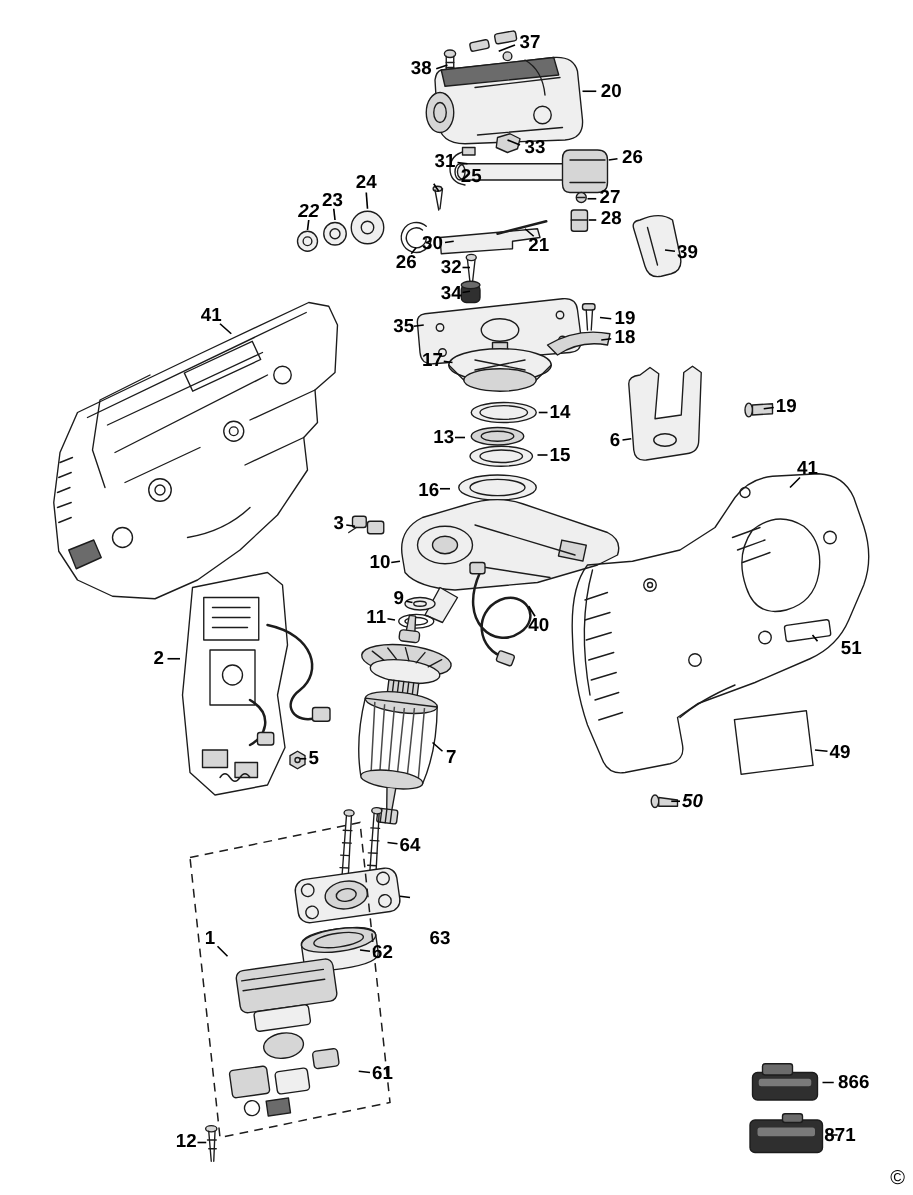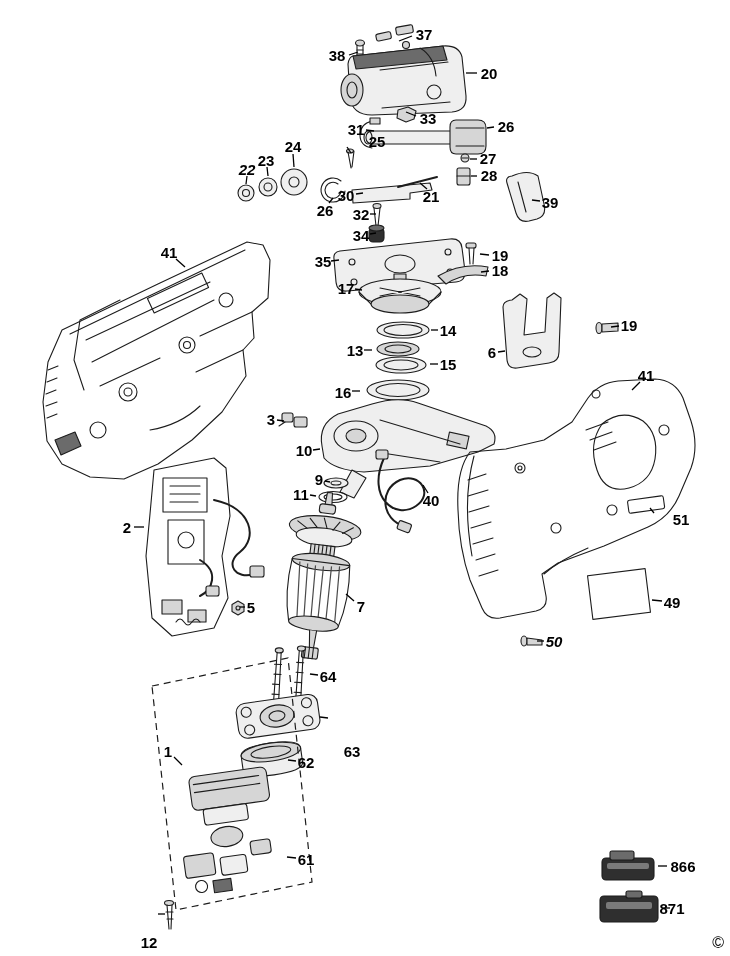--- a/index.html
+++ b/index.html
@@ -435,20 +435,20 @@
       <span class="part-label" style="left: 127px; top: 527px;">2</span>
       <span class="part-label" style="left: 361px; top: 606px;">7</span>
       <span class="part-label" style="left: 672px; top: 602px;">49</span>
       <span class="part-label" style="left: 251px; top: 607px;">5</span>
       <span class="part-label" style="left: 554px; top: 641px; font-style: italic;">50</span>
       <span class="part-label" style="left: 328px; top: 676px;">64</span>
       <span class="part-label" style="left: 352px; top: 719px; margin-top: 32px;">63</span>
       <span class="part-label" style="left: 306px; top: 762px;">62</span>
       <span class="part-label" style="left: 168px; top: 751px;">1</span>
       <span class="part-label" style="left: 306px; top: 859px;">61</span>
-      <span class="part-label" style="left: 149px; top: 913px; margin-top: 29px;">12</span>
+      <span class="part-label" style="left: 149px; top: 913px;">12</span>
       <span class="part-label" style="left: 683px; top: 866px;">866</span>
       <span class="part-label" style="left: 672px; top: 908px;">871</span>
     </div>
 
 <div class="copyright">©</div>
 
 </div>
 
 </body></html>

